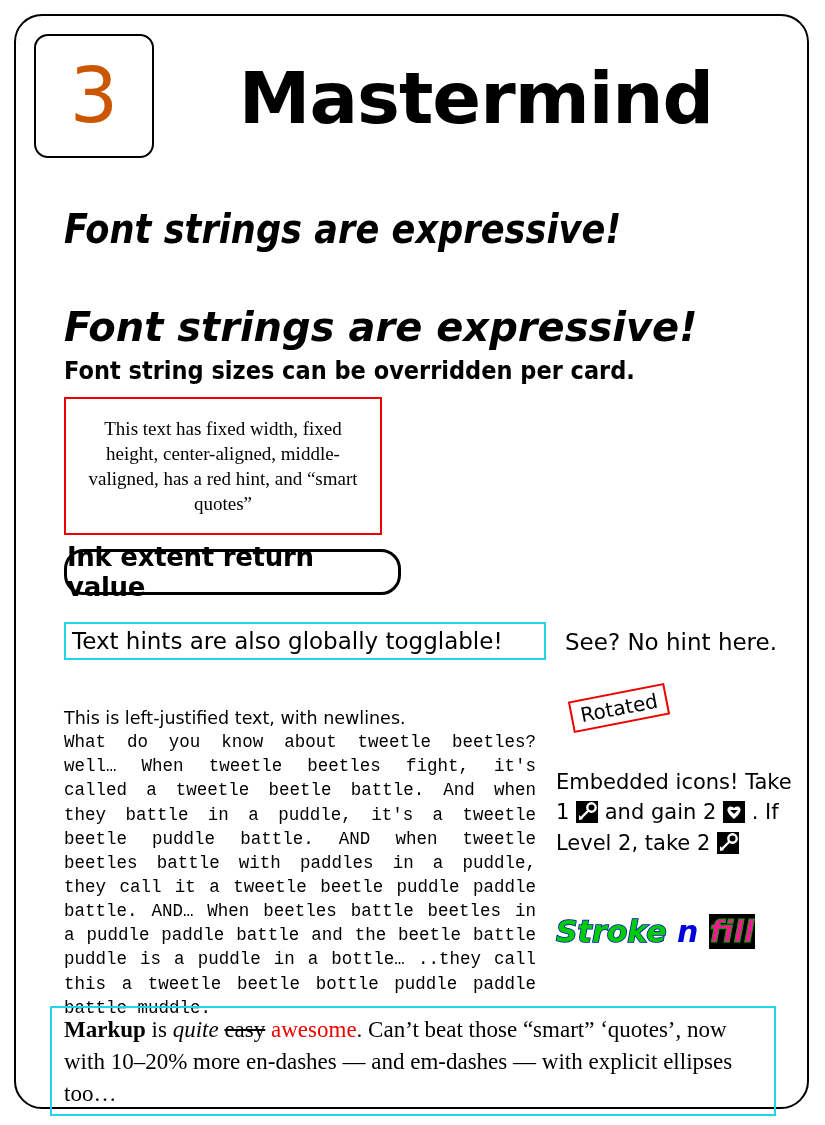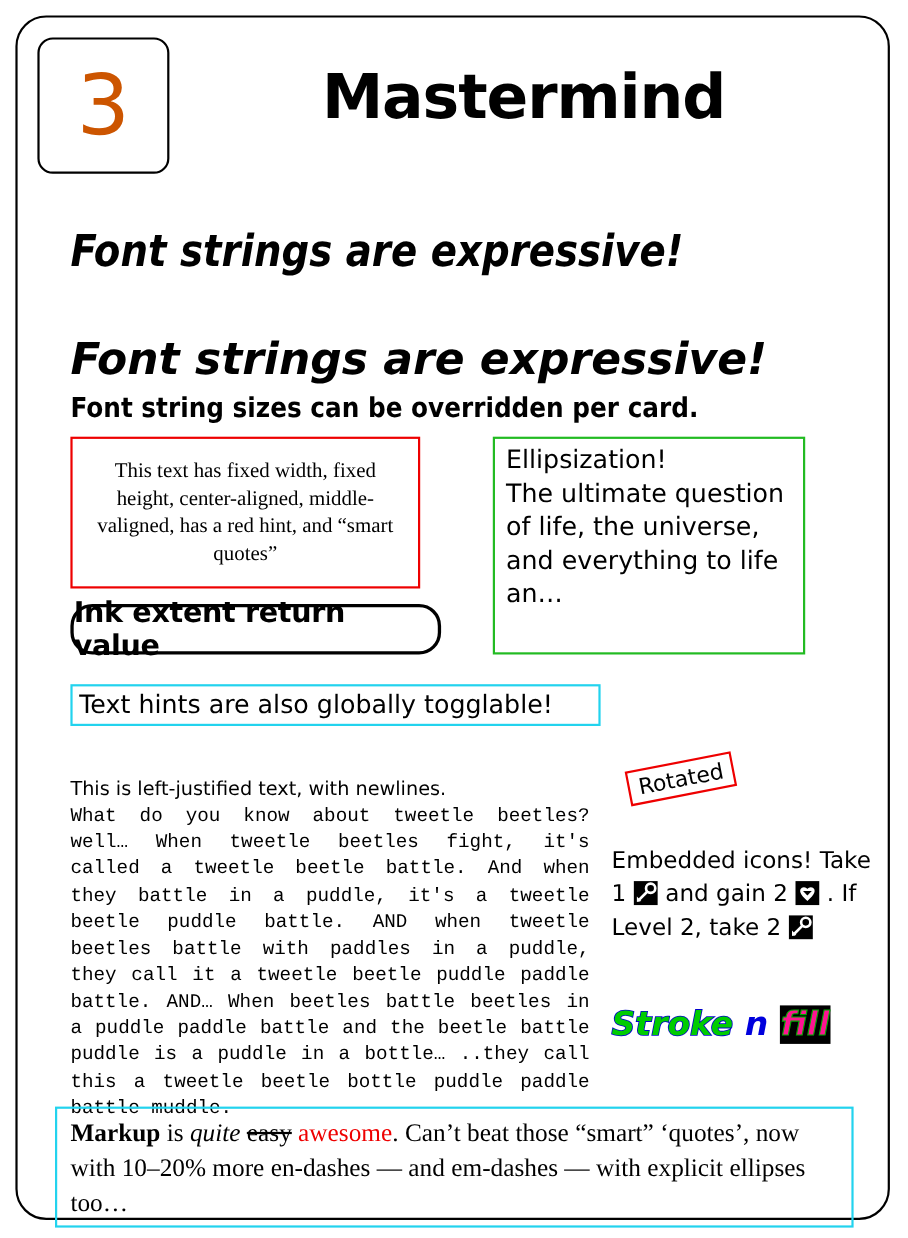--- a/index.html
+++ b/index.html
@@ -48,21 +48,21 @@
     line-height: 1;
   }
   .title {
     position: absolute;
     left: 160px;
     top: 40px;
     width: 600px;
     text-align: center;
     font-family: "DejaVu Sans", sans-serif;
     font-weight: bold;
-    font-size: 56px;
+    font-size: 72px;
     letter-spacing: -1px;
   }
 
   
   .expressive-1 {
     position: absolute;
     left: 48px;
     top: 190px;
     font-family: "DejaVu Sans", sans-serif;
     font-weight: bold;
@@ -282,32 +282,29 @@
   <div class="title">Mastermind</div>
 
   <div class="expressive-1">Font strings are expressive!</div>
   <div class="expressive-2">Font strings are expressive!</div>
   <div class="override-line">Font string sizes can be overridden per card.</div>
 
   <div class="fixed-box">
     <div class="fixed-box-text">This text has fixed width, fixed height, center-aligned, middle-valigned, has a red hint, and “smart quotes”</div>
   </div>
 
-  <div class="ellipsis-box">
-    <div class="ellipsis-text" style="white-space: pre-wrap;">Ellipsization!
-The ultimate question of life, the universe, and everything to life an…</div>
-  </div>
 
   <div class="ink-box">
     <span class="ink-text">Ink extent return value</span>
   </div>
 
   <div class="hint-box">
     <span class="hint-text">Text hints are also globally togglable!</span>
   </div>
+  <div class="no-hint">See? No hint here.</div>
 
   <div class="just-block">
     <div class="just-line-1">This is left-justified text, with newlines.</div>
     <div class="just-body">What do you know about tweetle beetles? well… When tweetle beetles fight, it's called a tweetle beetle battle. And when they battle in a puddle, it's a tweetle beetle puddle battle. AND when tweetle beetles battle with paddles in a puddle, they call it a tweetle beetle puddle paddle battle. AND… When beetles battle beetles in a puddle paddle battle and the beetle battle puddle is a puddle in a bottle… ..they call this a tweetle beetle bottle puddle paddle battle muddle.</div>
   </div>
 
   <div class="rotated">Rotated</div>
 
   <div class="icons-block">
     <span>Embedded icons! Take 1</span>

